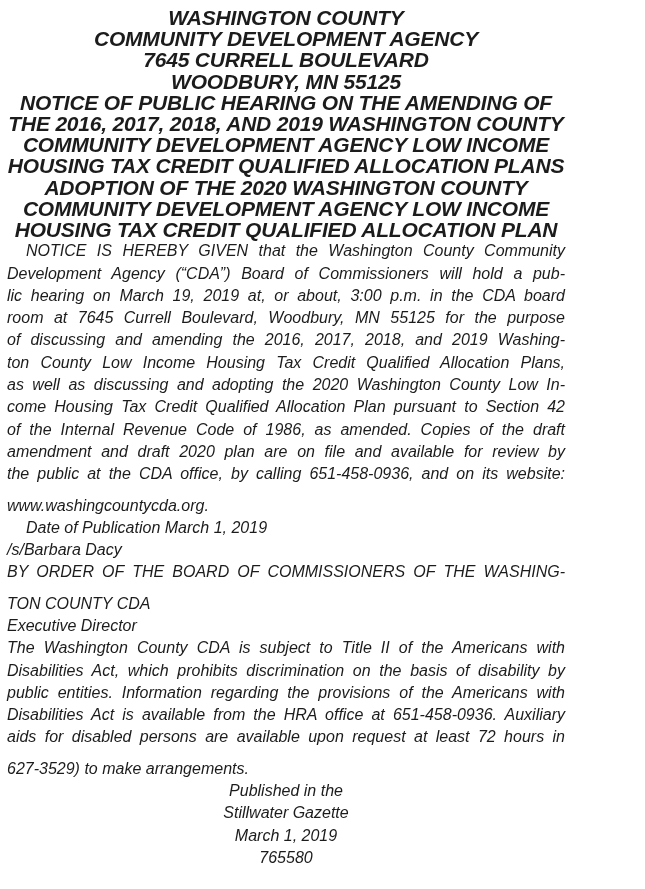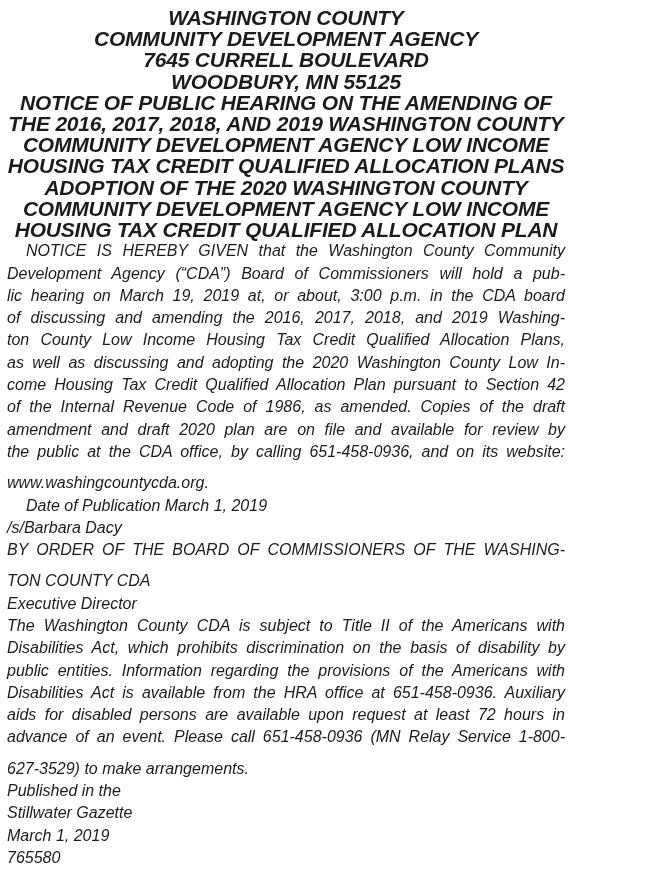--- a/index.html
+++ b/index.html
@@ -24,21 +24,21 @@
   .heading > .tline { text-align: center; }
   .textblock {
     font-size: 16px;
     line-height: 22.3px;
   }
   
   .jlines > .tline { text-align: justify; text-align-last: justify; }
   .jlines > .tline:last-child { text-align: justify; text-align-last: left; margin-top: 9px; }
   .indent-first > .tline:first-child { text-indent: 19px; }
   .indented { text-indent: 19px; }
-  .center-lines > .tline { text-align: left; }
+  .center-lines > .tline { text-align: center; }
   .tline { white-space: normal; }
 </style>
 </head>
 <body>
 
 <div class="page" style="color: rgb(28, 28, 28); background: rgb(255, 255, 255);">
 
   <div class="heading">
       <div class="tline">WASHINGTON COUNTY</div>
       <div class="tline">COMMUNITY DEVELOPMENT AGENCY</div>
@@ -50,20 +50,21 @@
       <div class="tline">HOUSING TAX CREDIT QUALIFIED ALLOCATION PLANS</div>
       <div class="tline">ADOPTION OF THE 2020 WASHINGTON COUNTY</div>
       <div class="tline">COMMUNITY DEVELOPMENT AGENCY LOW INCOME</div>
       <div class="tline">HOUSING TAX CREDIT QUALIFIED ALLOCATION PLAN</div>
     </div>
 
   <div class="textblock jlines indent-first">
       <div class="tline">NOTICE IS HEREBY GIVEN that the Washington County Community</div>
       <div class="tline">Development Agency (“CDA”) Board of Commissioners will hold a pub-</div>
       <div class="tline">lic hearing on March 19, 2019 at, or about, 3:00 p.m. in the CDA board</div>
+      <div class="tline">room at 7645 Currell Boulevard, Woodbury, MN 55125 for the purpose</div>
       <div class="tline">of discussing and amending the 2016, 2017, 2018, and 2019 Washing-</div>
       <div class="tline">ton County Low Income Housing Tax Credit Qualified Allocation Plans,</div>
       <div class="tline">as well as discussing and adopting the 2020 Washington County Low In-</div>
       <div class="tline">come Housing Tax Credit Qualified Allocation Plan pursuant to Section 42</div>
       <div class="tline">of the Internal Revenue Code of 1986, as amended.  Copies of the draft</div>
       <div class="tline">amendment and draft 2020 plan are on file and available for review by</div>
       <div class="tline">the public at the CDA office, by calling 651-458-0936, and on its website:</div>
       <div class="tline">www.washingcountycda.org.</div>
     </div>
 
@@ -77,21 +78,20 @@
     </div>
 
   <div class="textblock tline">Executive Director</div>
 
   <div class="textblock jlines">
       <div class="tline">The Washington County CDA is subject to Title II of the Americans with</div>
       <div class="tline">Disabilities Act, which prohibits discrimination on the basis of disability by</div>
       <div class="tline">public entities.  Information regarding the provisions of the Americans with</div>
       <div class="tline">Disabilities Act is available from the HRA office at 651-458-0936.  Auxiliary</div>
       <div class="tline">aids for disabled persons are available upon request at least 72 hours in</div>
-      <div class="tline">advance of an event.  Please call 651-458-0936 (MN Relay Service 1-800-</div>
       <div class="tline">627-3529) to make arrangements.</div>
     </div>
 
   <div class="textblock center-lines">
       <div class="tline">Published in the</div>
       <div class="tline">Stillwater Gazette</div>
       <div class="tline">March 1, 2019</div>
       <div class="tline">765580</div>
     </div>
 

